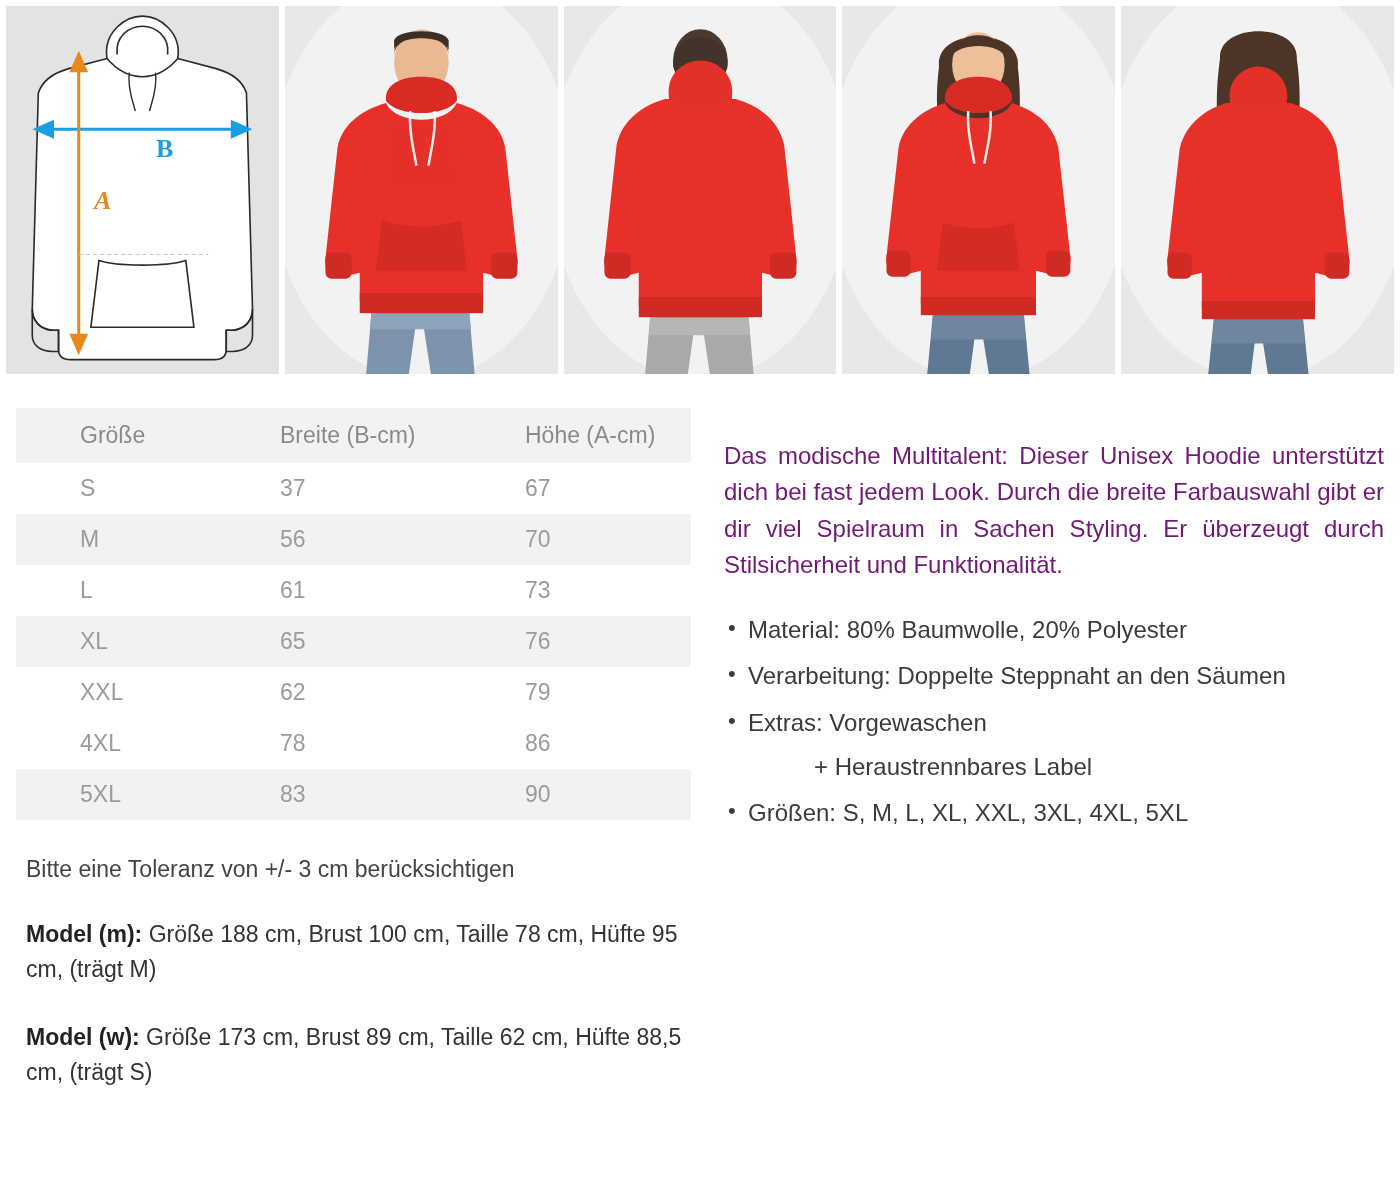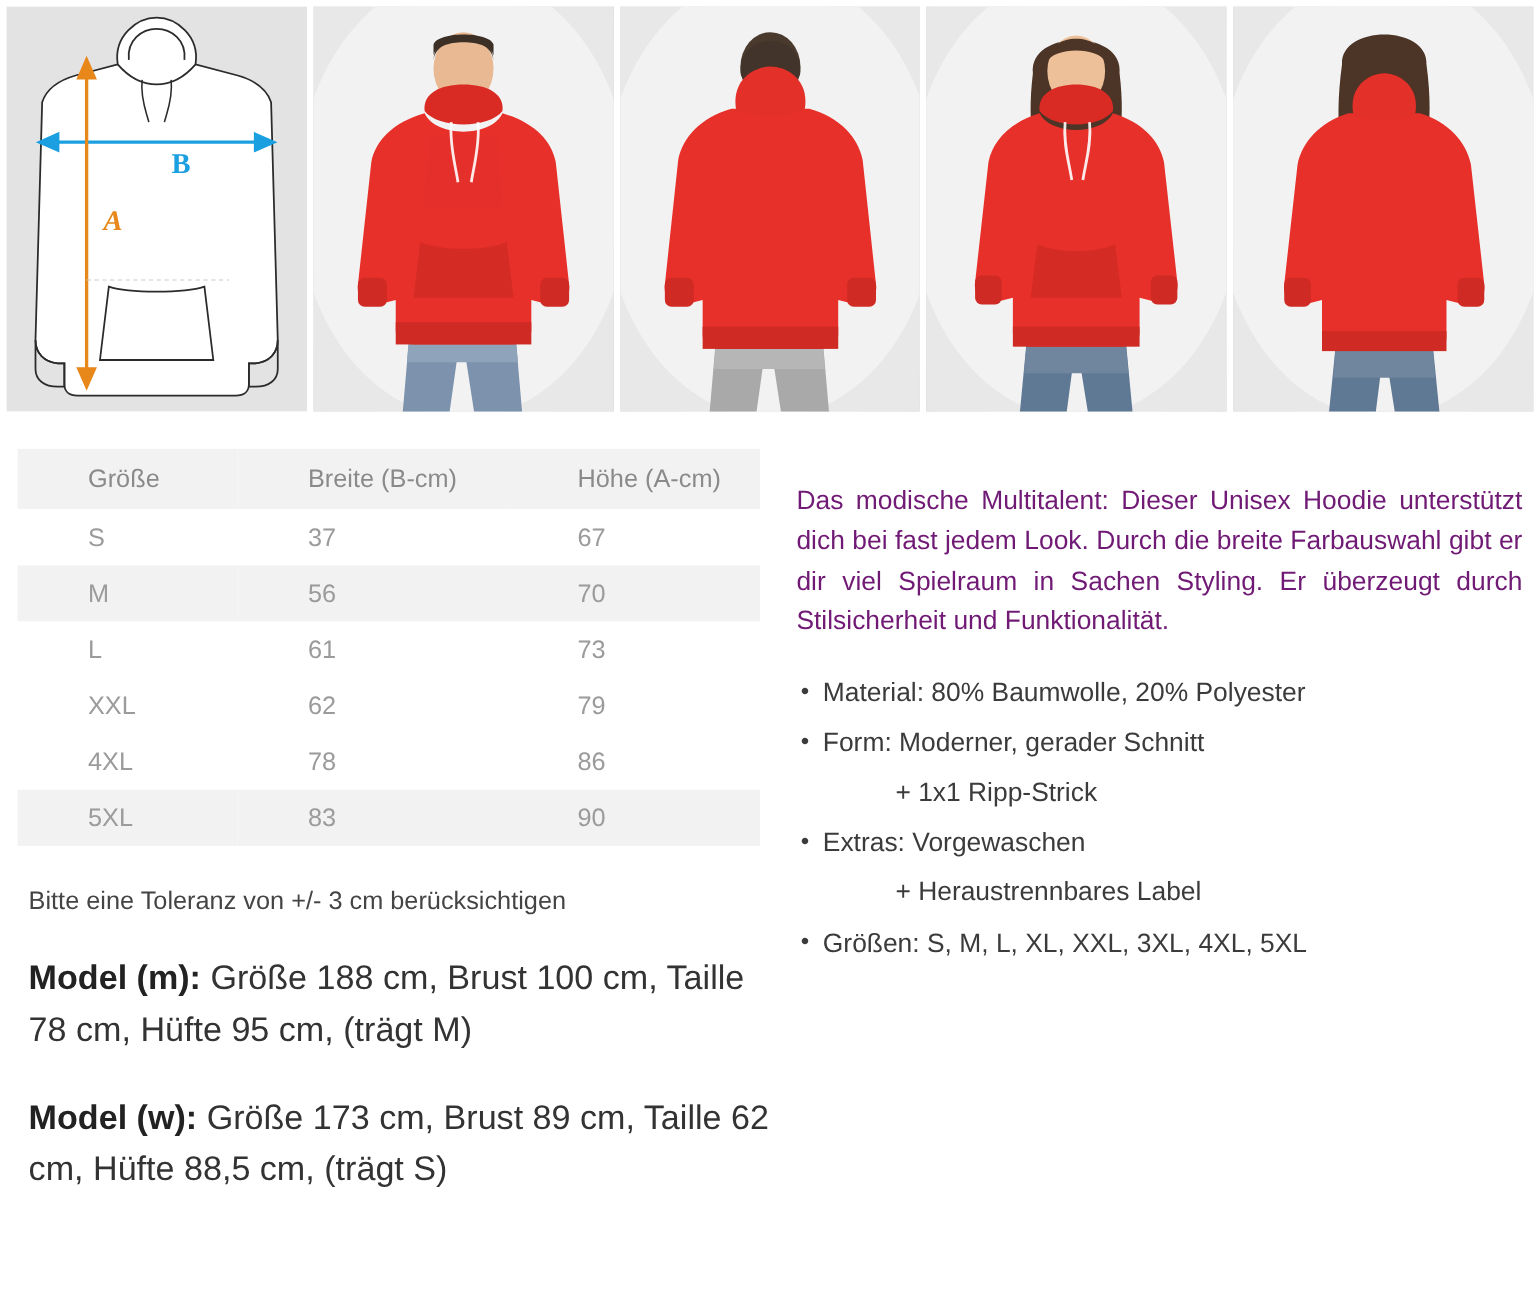--- a/index.html
+++ b/index.html
@@ -75,21 +75,21 @@
   table.size-table tr.odd td { background: #f2f2f2; }
   table.size-table tr.even td { background: #ffffff; }
 
   .tolerance {
     margin: 36px 0 0 10px;
     font-size: 23px;
     color: #444;
   }
   .model-block {
     margin: 34px 0 0 10px;
-    font-size: 31px;
+    font-size: 23px;
     color: #333;
     line-height: 1.5;
     max-width: 680px;
   }
   .model-block b { color: #222; }
 
   
   .desc {
     font-size: 24px;
     line-height: 1.52;
@@ -278,20 +278,25 @@
           <tr class="odd">
             <td class="c0">M</td>
             <td class="c1">56</td>
             <td class="c2">70</td>
           </tr>
           <tr class="even">
             <td class="c0">L</td>
             <td class="c1">61</td>
             <td class="c2">73</td>
           </tr>
+          <tr class="odd">
+            <td class="c0">XL</td>
+            <td class="c1">65</td>
+            <td class="c2">76</td>
+          </tr>
           <tr class="even">
             <td class="c0">XXL</td>
             <td class="c1">62</td>
             <td class="c2">79</td>
           </tr>
           <tr class="even">
             <td class="c0">4XL</td>
             <td class="c1">78</td>
             <td class="c2">86</td>
           </tr>
@@ -312,24 +317,21 @@
       <div class="model-block">
         <b>Model (w):</b><span> Größe 173 cm, Brust 89 cm, Taille 62 cm, Hüfte 88,5 cm, (trägt S)</span>
       </div>
     </div>
 
     <div class="right-col">
       <p class="desc">Das modische Multitalent: Dieser Unisex Hoodie unterstützt dich bei fast jedem Look. Durch die breite Farbauswahl gibt er dir viel Spielraum in Sachen Styling. Er überzeugt durch Stilsicherheit und Funktionalität.</p>
 
       <ul class="features">
         <li><span>Material: 80% Baumwolle, 20% Polyester</span></li>
-        <li>
-          <span>Form: Moderner, gerader Schnitt</span>
-          <span class="cont">+ 1x1 Ripp-Strick</span>
-        </li>
+        <li><span>Verarbeitung: Doppelte Steppnaht an den Säumen</span></li>
         <li>
           <span>Extras: Vorgewaschen</span>
           <span class="cont">+ Heraustrennbares Label</span>
         </li>
         <li><span>Größen:  S, M, L, XL, XXL, 3XL, 4XL, 5XL</span></li>
       </ul>
     </div>
   </div>
 </div>
 

